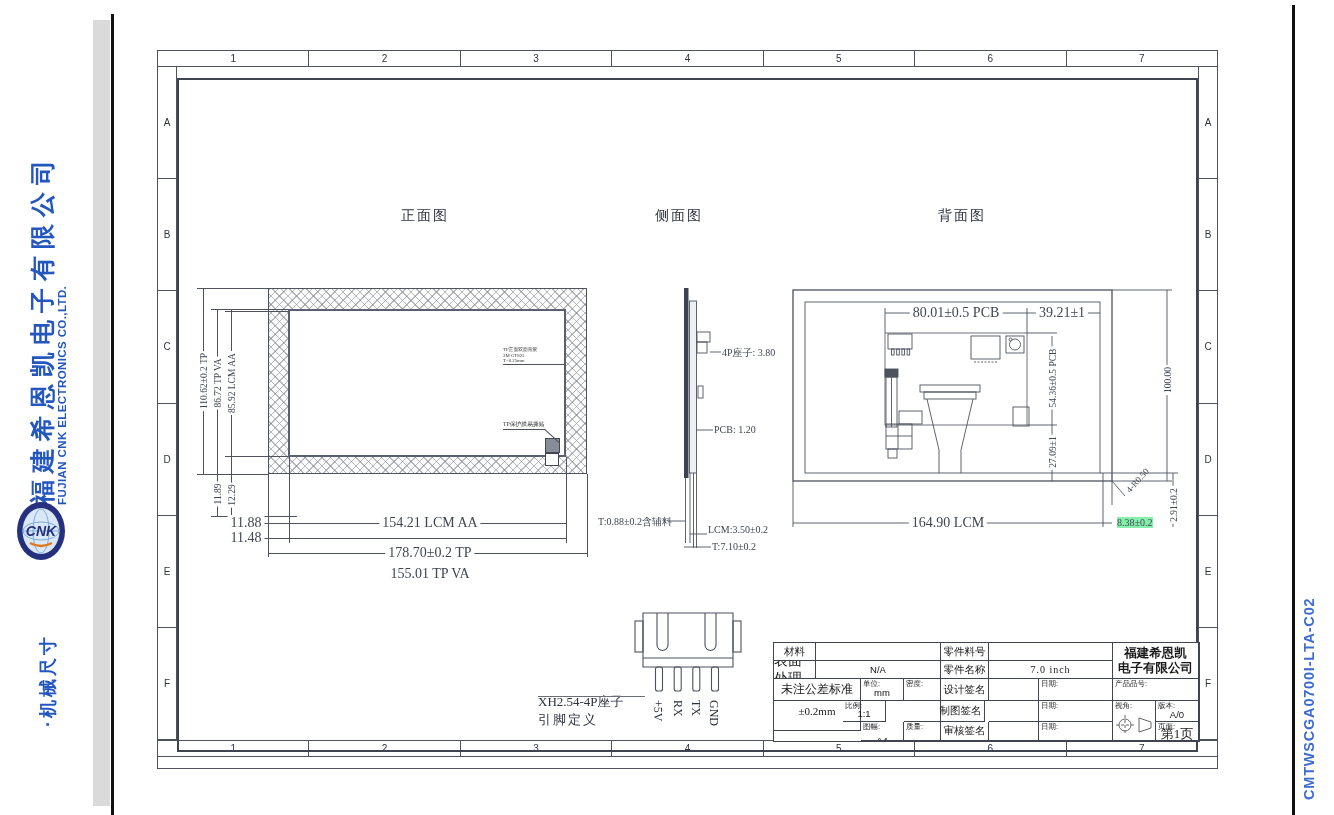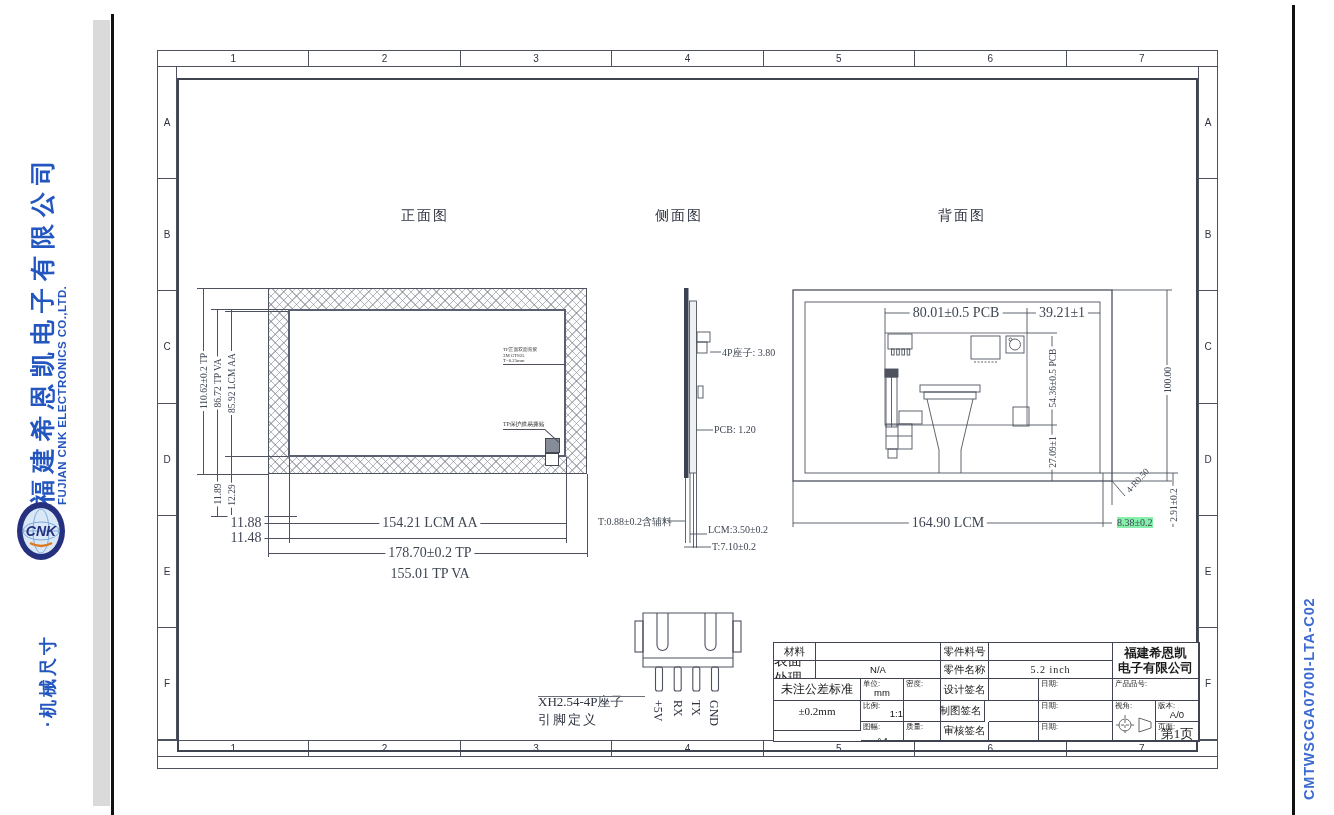--- a/index.html
+++ b/index.html
@@ -266,39 +266,39 @@
     <div class="c" style="left:215px;top:0;width:124px;height:18px;"></div>
     <div class="c" style="left:339px;top:0;width:86px;height:36px;flex-direction:column;font-weight:bold;font-size:12.5px;line-height:15px;">
       <div>福建希恩凯</div>
       <div>电子有限公司</div>
     </div>
     <div class="c" style="left:0;top:18px;width:42px;height:18px;font-size:14px;">表面处理</div>
     <div class="c" style="left:42px;top:18px;width:125px;height:18px;">
       <span class="cv">N/A</span>
     </div>
     <div class="c" style="left:167px;top:18px;width:48px;height:18px;">零件名称</div>
-    <div class="c" style="left:215px;top:18px;width:124px;height:18px;font-size:10px;letter-spacing:1px;">5.2 inch</div>
+    <div class="c" style="left:215px;top:18px;width:124px;height:18px;font-size:10px;letter-spacing:1px;">7.0 inch</div>
     <div class="c" style="left:0;top:36px;width:87px;height:22px;font-size:12px;">未注公差标准</div>
     <div class="c" style="left:87px;top:36px;width:43px;height:22px;">
       <span class="cl">单位:</span>
         <span class="cv" style="margin-top:5px;">mm</span>
     </div>
     <div class="c" style="left:130px;top:36px;width:37px;height:22px;">
       <span class="cl">密度:</span>
     </div>
     <div class="c" style="left:167px;top:36px;width:48px;height:22px;">设计签名</div>
     <div class="c" style="left:215px;top:36px;width:50px;height:22px;"></div>
     <div class="c" style="left:265px;top:36px;width:74px;height:22px;">
       <span class="cl">日期:</span>
     </div>
     <div class="c" style="left:339px;top:36px;width:86px;height:22px;">
       <span class="cl">产品品号:</span>
     </div>
     <div class="c" style="left:0;top:48px;width:87px;height:40px;font-size:11px;">±0.2mm</div>
-    <div class="c" style="left:87px;top:58px;width:43px;height:21px;justify-content:flex-end;">
+    <div class="c" style="left:69px;top:58px;width:43px;height:21px;">
       <span class="cl">比例:</span>
         <span class="cv" style="margin-top:5px;">1:1</span>
     </div>
     <div class="c" style="left:130px;top:58px;width:37px;height:21px;">
       <span class="cl"></span>
     </div>
     <div class="c" style="left:163px;top:58px;width:48px;height:21px;">制图签名</div>
     <div class="c" style="left:215px;top:58px;width:50px;height:21px;"></div>
     <div class="c" style="left:265px;top:58px;width:74px;height:21px;">
       <span class="cl">日期:</span>

